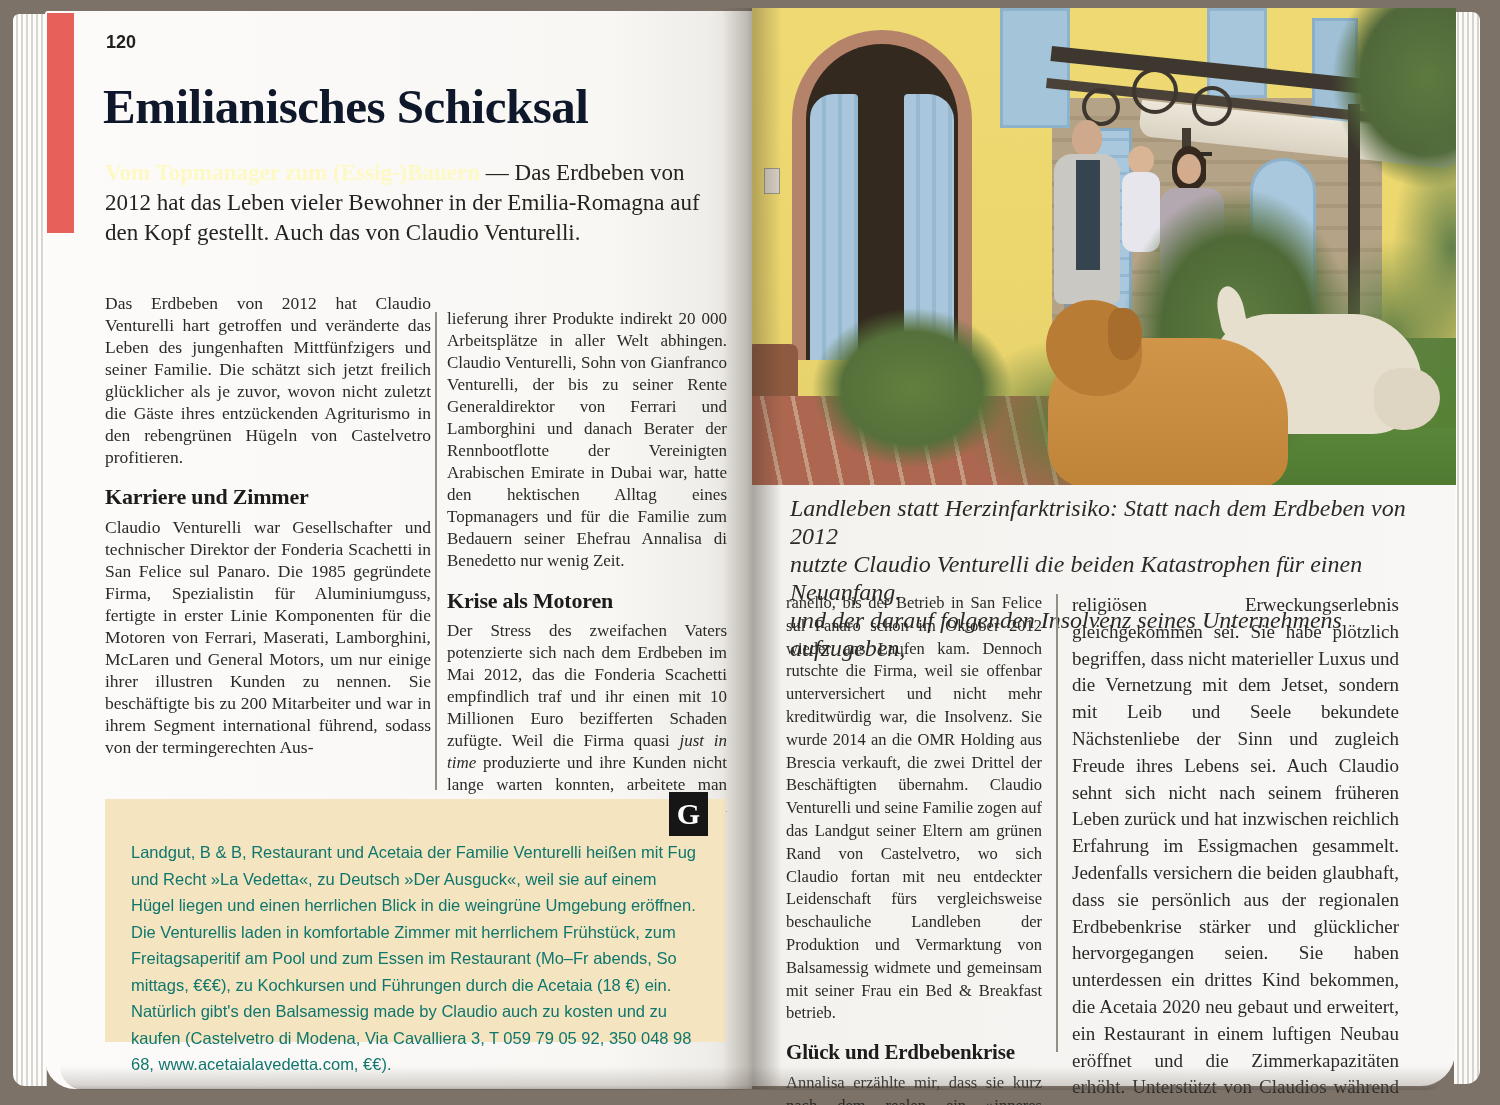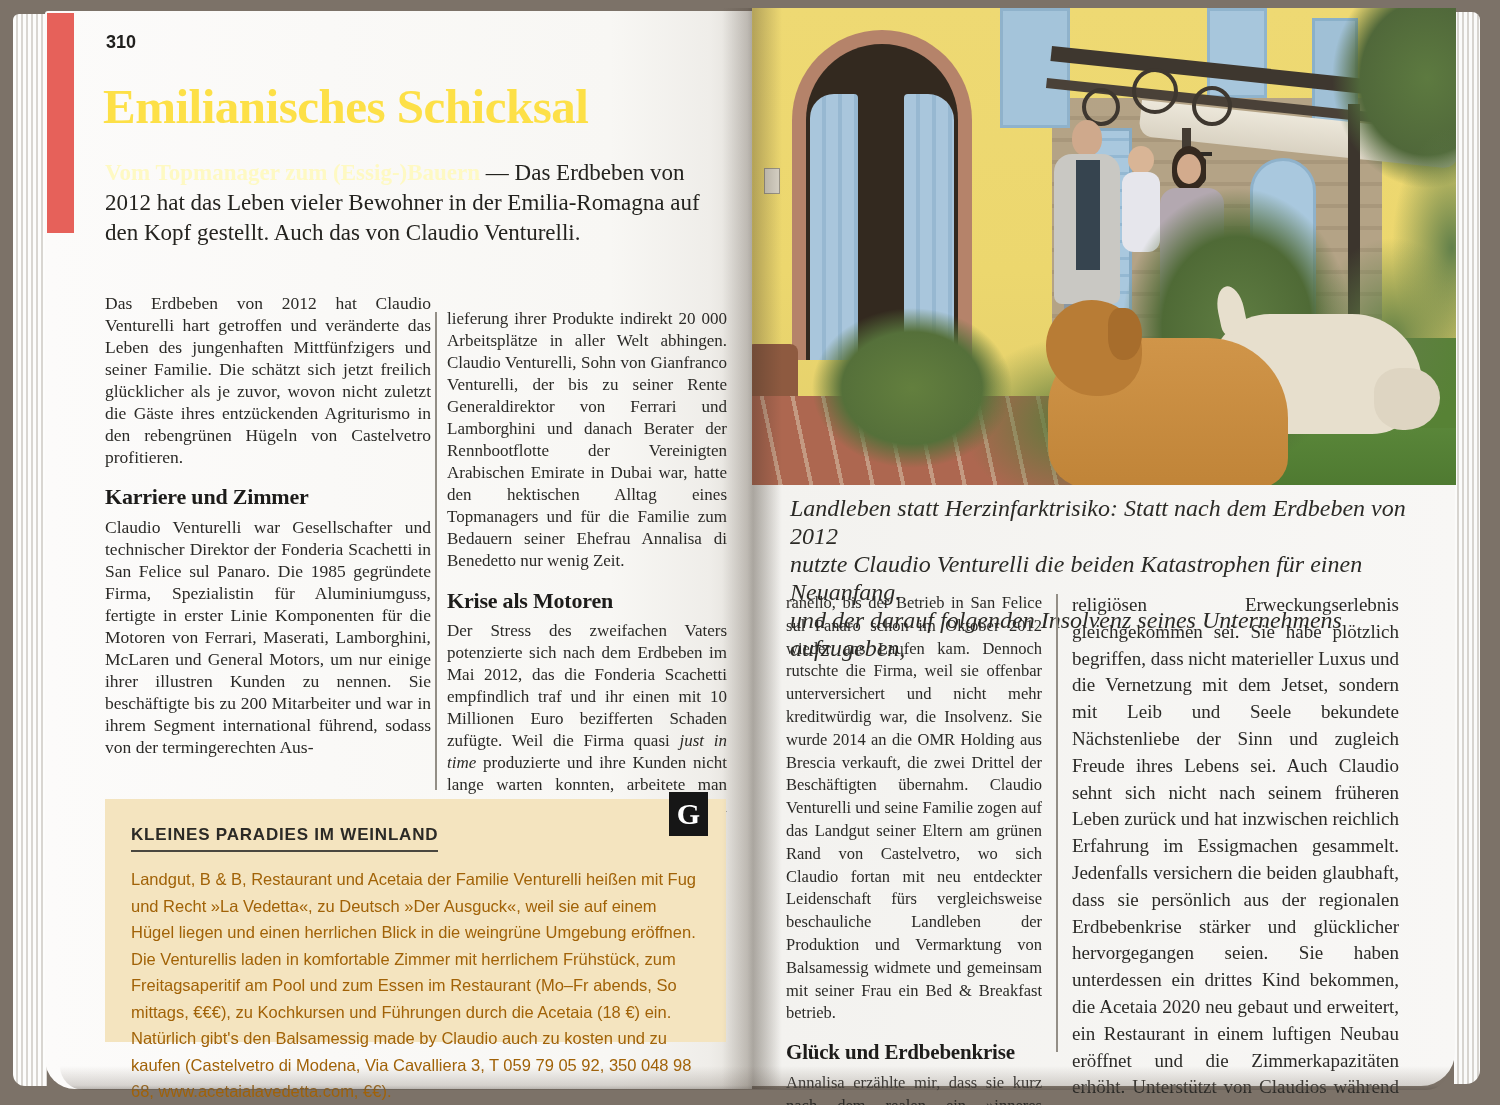--- a/index.html
+++ b/index.html
@@ -24,21 +24,21 @@
     pointer-events:none; }
   .bottom-curve { position:absolute; left:60px; top:1066px; width:1390px; height:24px; z-index:8;
     background:linear-gradient(180deg,rgba(120,110,100,0) 0%,rgba(120,110,100,.28) 80%,rgba(90,82,74,.45) 100%);
     border-radius:0 0 40px 40px; pointer-events:none; }
 
   
   .accent-bar { position:absolute; left:47px; top:13px; width:27px; height:220px; background:#e6615a; }
   .page-number { position:absolute; left:106px; top:32px; font-family:"Liberation Sans",sans-serif;
     font-weight:bold; font-size:18px; color:#21201e; }
   .headline { position:absolute; left:103px; top:78px; width:640px; font-weight:bold;
-    font-size:49px; letter-spacing:-0.5px; color:#fde047; }
+    font-size:49px; letter-spacing:-0.5px; color:#0f172a; }
   .intro { position:absolute; left:105px; top:158px; width:625px; font-size:23px; line-height:30px; color:#24231f; }
   .intro .lead { color:#fef9c3; font-weight:bold; }
 
   .col { position:absolute; text-align:justify; color:#2b2a27; }
   .col p { margin:0; }
   .col-l1 { left:105px; top:292px; width:326px; font-size:17.5px; line-height:22px; }
   .col-l2 { left:447px; top:308px; width:280px; font-size:17px; line-height:22px; }
   .col-rule { position:absolute; width:2px; background:#938e86; }
   .rule-left { left:435px; top:312px; height:478px; }
   .rule-right { left:1056px; top:594px; height:458px; }
@@ -46,21 +46,21 @@
     margin:16px 0 8px 0; text-align:left; }
   .col-head.first-gap { margin-top:18px; }
   .ital { font-style:italic; }
 
   
   .info-box { position:absolute; left:105px; top:799px; width:621px; height:243px;
     background:#f4e4bf; padding:26px 30px 0 26px; }
   .info-title { display:inline-block; font-family:"Liberation Sans",sans-serif; font-weight:bold;
     font-size:17px; letter-spacing:0.8px; color:#2b2a26; border-bottom:2px solid #4a473f; padding-bottom:5px; }
   .info-body { margin-top:14px; font-family:"Liberation Sans",sans-serif; font-size:16.5px;
-    line-height:26.5px; color:#a16207; text-align:left; }
+    line-height:26.5px; color:#0f766e; text-align:left; }
   .g-badge { position:absolute; right:18px; top:-7px; width:39px; height:44px; background:#161616;
     color:#ffffff; font-family:"Liberation Serif",serif; font-weight:bold; font-size:30px;
     display:flex; align-items:center; justify-content:center; }
 
   
   .photo { position:absolute; left:752px; top:8px; width:704px; height:477px; overflow:hidden; z-index:1; }
   .ph { position:absolute; }
 
   .caption { position:absolute; left:790px; top:494px; width:660px; font-style:italic;
     font-size:24px; line-height:28px; color:#2b2a26; }
@@ -71,40 +71,39 @@
 </style>
 </head>
 <body>
 
 <div class="stack-left"></div>
 <div class="stack-right"></div>
 <div class="page-left"></div>
 <div class="page-right"></div>
 
 <div class="accent-bar"></div>
-<div class="page-number">310</div>
+<div class="page-number">120</div>
 <h1 class="headline">Emilianisches Schicksal</h1>
 
 <p class="intro"><span class="lead">Vom Topmanager zum (Essig-)Bauern</span><span> — Das Erdbeben von 2012 hat das Leben vieler Bewohner in der Emilia-Romagna auf den Kopf gestellt. Auch das von Claudio Venturelli.</span></p>
 
 <div class="col col-l1">
   <p>Das Erdbeben von 2012 hat Claudio Venturelli hart getroffen und veränderte das Leben des jungenhaften Mittfünfzigers und seiner Familie. Die schätzt sich jetzt freilich glücklicher als je zuvor, wovon nicht zuletzt die Gäste ihres entzückenden Agriturismo in den rebengrünen Hügeln von Castelvetro profitieren.</p>
   <h2 class="col-head first-gap">Karriere und Zimmer</h2>
   <p>Claudio Venturelli war Gesellschafter und technischer Direktor der Fonderia Scachetti in San Felice sul Panaro. Die 1985 gegründete Firma, Spezialistin für Aluminiumguss, fertigte in erster Linie Komponenten für die Motoren von Ferrari, Maserati, Lamborghini, McLaren und General Motors, um nur einige ihrer illustren Kunden zu nennen. Sie beschäftigte bis zu 200 Mitarbeiter und war in ihrem Segment international führend, sodass von der termingerechten Aus-</p>
 </div>
 <div class="col-rule rule-left"></div>
 <div class="col col-l2">
   <p>lieferung ihrer Produkte indirekt 20 000 Arbeitsplätze in aller Welt abhingen. Claudio Venturelli, Sohn von Gianfranco Venturelli, der bis zu seiner Rente Generaldirektor von Ferrari und Lamborghini und danach Berater der Rennbootflotte der Vereinigten Arabischen Emirate in Dubai war, hatte den hektischen Alltag eines Topmanagers und für die Familie zum Bedauern seiner Ehefrau Annalisa di Benedetto nur wenig Zeit.</p>
   <h2 class="col-head first-gap">Krise als Motoren</h2>
   <p><span>Der Stress des zweifachen Vaters potenzierte sich nach dem Erdbeben im Mai 2012, das die Fonderia Scachetti empfindlich traf und ihr einen mit 10 Millionen Euro bezifferten Schaden zufügte. Weil die Firma quasi </span><span class="ital">just in time</span><span> produzierte und ihre Kunden nicht lange warten konnten, arbeitete man temporär in den Werkshallen von Ferrari in Ma-</span></p>
 </div>
 
 <div class="info-box">
   <div class="g-badge">G</div>
-  <span class="info-title">KLEINES PARADIES IM WEINLAND</span>
   <p class="info-body">Landgut, B &amp; B, Restaurant und Acetaia der Familie Venturelli heißen mit Fug und Recht »La Vedetta«, zu Deutsch »Der Ausguck«, weil sie auf einem Hügel liegen und einen herrlichen Blick in die weingrüne Umgebung eröffnen. Die Venturellis laden in komfortable Zimmer mit herrlichem Frühstück, zum Freitagsaperitif am Pool und zum Essen im Restaurant (Mo–Fr abends, So mittags, €€€), zu Kochkursen und Führungen durch die Acetaia (18 €) ein. Natürlich gibt's den Balsamessig made by Claudio auch zu kosten und zu kaufen (Castelvetro di Modena, Via Cavalliera 3, T 059 79 05 92, 350 048 98 68, www.acetaialavedetta.com, €€).</p>
 </div>
 
 <div class="photo">
 
   <div class="ph" style="inset:0;background:linear-gradient(180deg,#eed973 0%,#ecd76e 55%,#e3cf6c 100%);"></div>
 
   <div class="ph" style="left:300px;top:90px;width:330px;height:260px;background:repeating-linear-gradient(0deg,#b2a188 0 18px,#a5947c 18px 22px),#b2a188;opacity:.95;"></div>
 
   <div class="ph" style="left:248px;top:0;width:70px;height:120px;background:#a4c4da;border:3px solid #8fb2cb;"></div>

